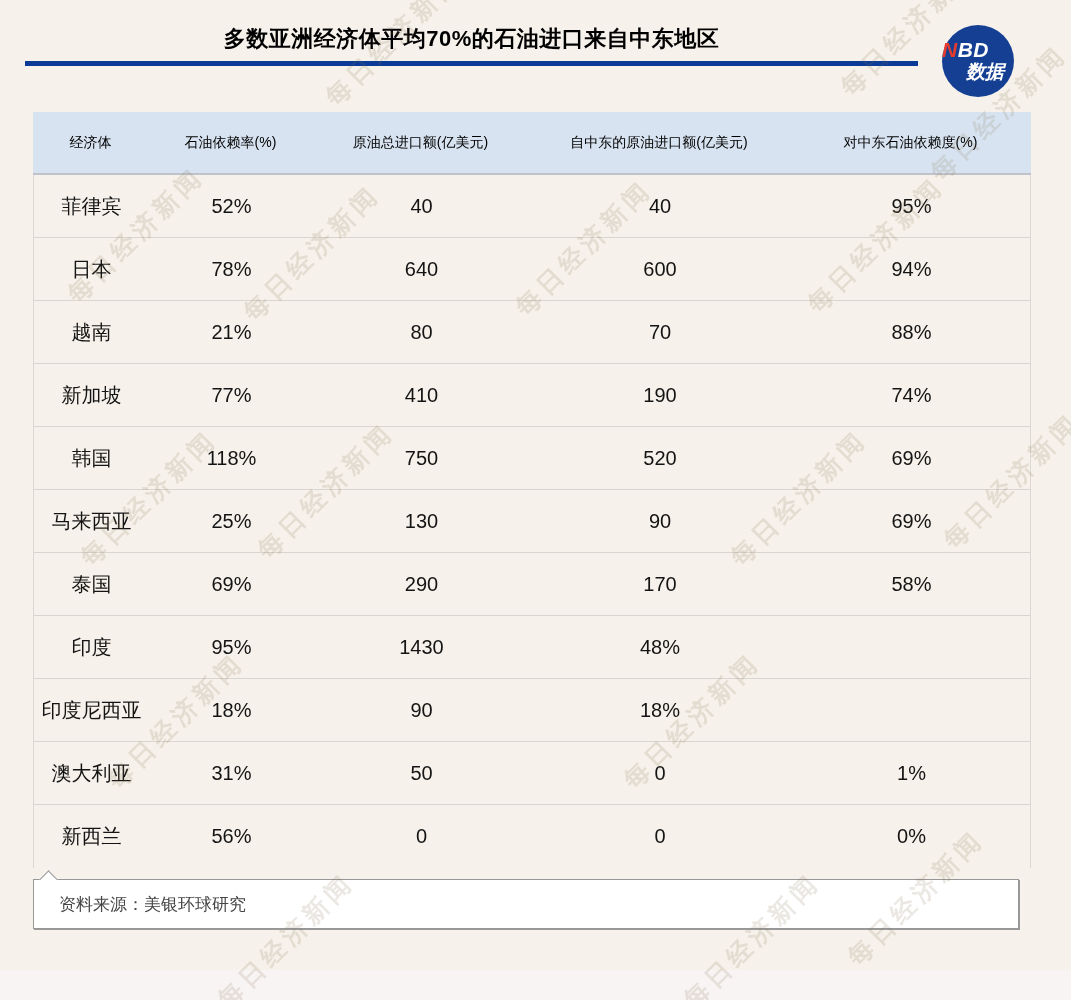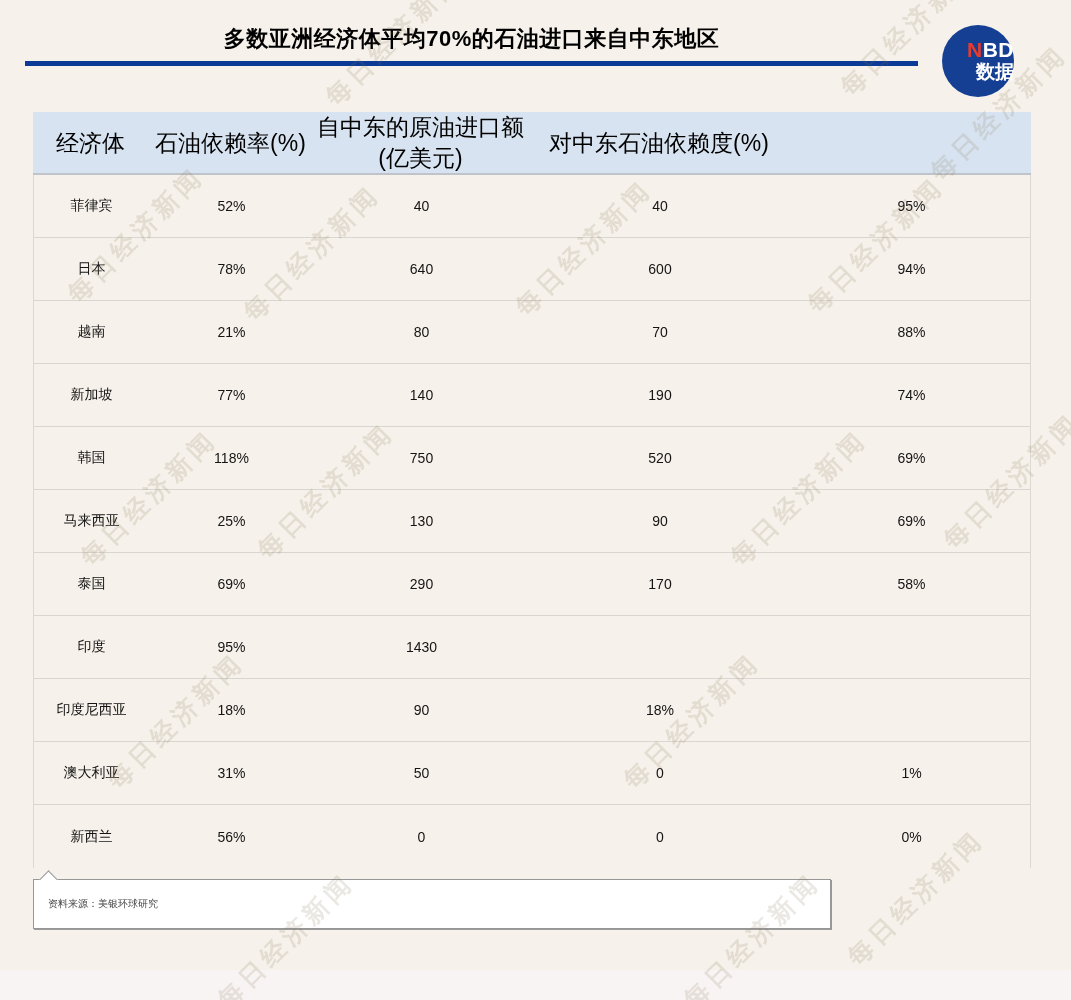--- a/index.html
+++ b/index.html
@@ -14,44 +14,44 @@
   
   .page-title {
     position:absolute; left:25px; top:24px; width:893px;
     text-align:center; font-size:22px; font-weight:bold; color:#000000;
     letter-spacing:0.5px; margin:0;
   }
   .title-rule { position:absolute; left:25px; top:61px; width:893px; height:5px; background:#0b3b97; }
   .logo {
     position:absolute; left:942px; top:25px; width:72px; height:72px;
     background:#153f93; border-radius:50%;
-    display:flex; flex-direction:column; align-items:flex-end; justify-content:center;
-    font-weight:bold; color:#fff; line-height:1.08;
+    display:flex; flex-direction:column; align-items:flex-start; justify-content:center;
+    font-style:italic; font-weight:bold; color:#fff; line-height:1.08;
   }
   .logo .l1 { font-size:21px; letter-spacing:0.5px; }
   .logo .l1 .red { color:#e63c2f; }
   .logo .l2 { font-size:19px;margin-left:24px; }
 
   
   .table { position:absolute; left:33px; top:112px; width:998px; }
   .thead, .trow {
     display:grid; grid-template-columns:115px 165px 215px 262px 241px;
     align-items:center; text-align:center; height:63px; box-sizing:border-box;
   }
-  .thead { background:#d7e3f0; border-bottom:2px solid #bfc3ca; font-size:23px; color:#000; }
+  .thead { background:#d7e3f0; border-bottom:2px solid #bfc3ca; font-size:14px; color:#000; }
   .tbody { border-left:1px solid #dcd9d3; border-right:1px solid #dcd9d3; }
-  .trow { font-size:14px; border-bottom:1px solid #d9d6d1; }
+  .trow { font-size:20px; border-bottom:1px solid #d9d6d1; }
   .trow:last-child { border-bottom:none; }
 
   
   .source-box {
-    position:absolute; left:33px; top:879px; width:798px; height:50px; box-sizing:border-box;
+    position:absolute; left:33px; top:879px; width:986px; height:50px; box-sizing:border-box;
     background:#fff; border:1px solid #979797; box-shadow:1px 1px 0 #9a9a9a;
-    display:flex; align-items:center; padding-left:14px;
-    font-size:10px; color:#454545;
+    display:flex; align-items:center; padding-left:25px;
+    font-size:17px; color:#454545;
   }
   .source-box .notch {
     position:absolute; left:8px; top:-7px; width:12px; height:12px; background:#fff;
     border-left:1px solid #979797; border-top:1px solid #979797;
     transform:rotate(45deg);
   }
 
   
   .wm-layer { position:absolute; left:0; top:0; width:100%; height:100%; z-index:10; pointer-events:none; }
   .wm {
@@ -71,20 +71,21 @@
 
   <div class="logo">
     <div class="l1"><span class="red">N</span><span>BD</span></div>
     <div class="l2">数据</div>
   </div>
 
   <div class="table">
     <div class="thead">
       <div>经济体</div>
       <div>石油依赖率(%)</div>
+      <div>原油总进口额(亿美元)</div>
       <div>自中东的原油进口额(亿美元)</div>
       <div>对中东石油依赖度(%)</div>
     </div>
     <div class="tbody">
       <div class="trow">
         <div>菲律宾</div>
         <div>52%</div>
         <div>40</div>
         <div>40</div>
         <div>95%</div>
@@ -99,21 +100,21 @@
       <div class="trow">
         <div>越南</div>
         <div>21%</div>
         <div>80</div>
         <div>70</div>
         <div>88%</div>
       </div>
       <div class="trow">
         <div>新加坡</div>
         <div>77%</div>
-        <div>140</div>
+        <div>410</div>
         <div>190</div>
         <div>74%</div>
       </div>
       <div class="trow">
         <div>韩国</div>
         <div>118%</div>
         <div>750</div>
         <div>520</div>
         <div>69%</div>
       </div>
@@ -128,20 +129,21 @@
         <div>泰国</div>
         <div>69%</div>
         <div>290</div>
         <div>170</div>
         <div>58%</div>
       </div>
       <div class="trow">
         <div>印度</div>
         <div>95%</div>
         <div>1430</div>
+        <div>48%</div>
       </div>
       <div class="trow">
         <div>印度尼西亚</div>
         <div>18%</div>
         <div>90</div>
         <div>18%</div>
       </div>
       <div class="trow">
         <div>澳大利亚</div>
         <div>31%</div>

